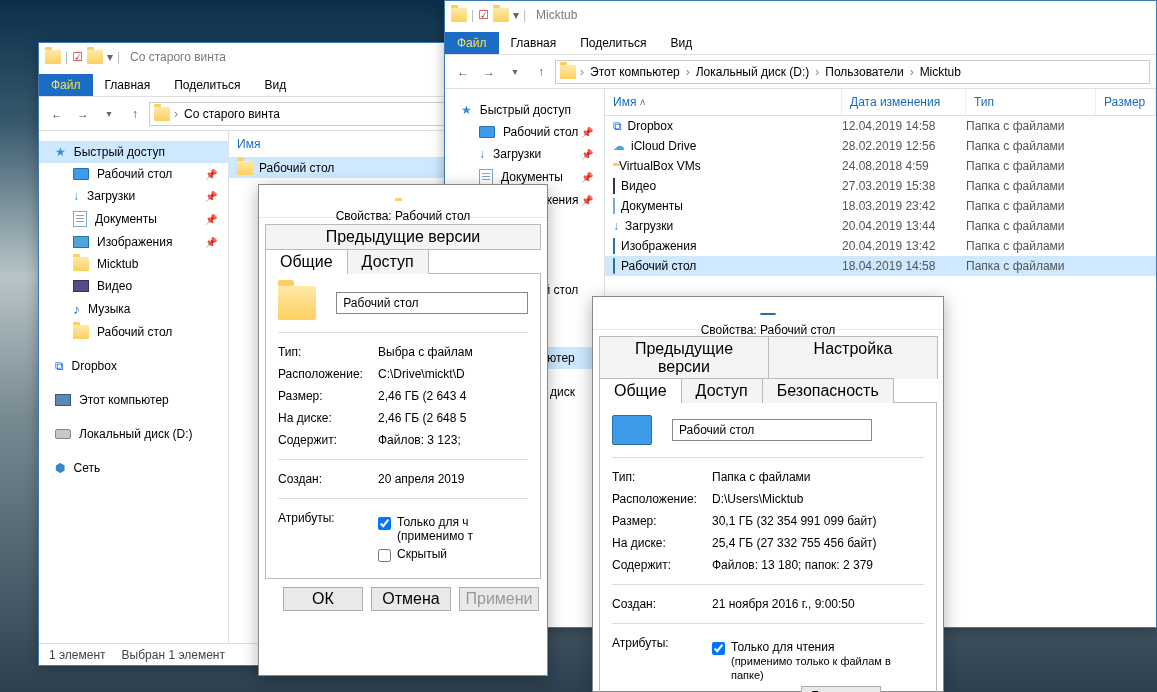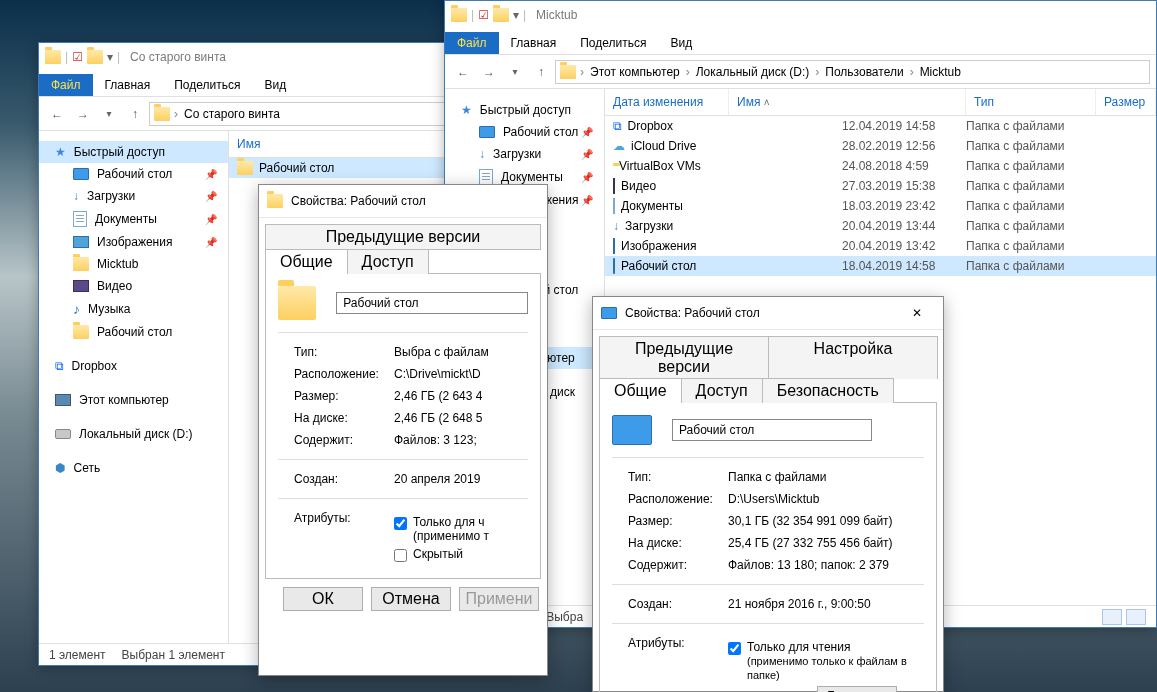--- a/index.html
+++ b/index.html
@@ -37,31 +37,31 @@
 .file-row .fname { flex: 1; min-width: 220px; display: flex; align-items: center; gap: 6px; padding-left: 8px; }
 .file-row .fdate { width: 124px; color: #555; }
 .file-row .ftype { width: 130px; color: #555; }
 .file-row .fsize { width: 60px; }
 .statusbar { height: 22px; border-top: 1px solid #e0e0e0; display: flex; align-items: center; padding: 0 10px; gap: 16px; color: #444; background:#fff; }
 .status-right { margin-left: auto; display: flex; gap: 4px; }
 .view-toggle { width: 20px; height: 16px; border: 1px solid #a9c6e4; background: #e8f1fb; }
 
 
 .properties { position: absolute; background: #fff; border: 1px solid #888; box-shadow: 0 4px 16px rgba(0,0,0,0.3); }
-.prop-title { height: 30px; display: flex; align-items: center; padding: 16px 8px; gap: 8px; border-bottom: 1px solid #e8e8e8; }
+.prop-title { height: 30px; display: flex; align-items: center; padding: 16px 8px; gap: 8px; border-bottom: 1px solid #e8e8e8; flex-direction: column; }
 .prop-close { margin-left: auto; width: 36px; height: 22px; display: flex; align-items: center; justify-content: center; cursor: pointer; }
 .prop-tabs { display: flex; flex-wrap: wrap; padding: 6px 6px 0 6px; background: #fff; }
 .prop-tab { border: 1px solid #bbb; border-bottom: none; padding: 3px 14px; margin-right: -1px; margin-bottom: -1px; background: #f4f4f4; cursor: pointer; font-size: 16px; }
 .prop-tab.active { background: #fff; position: relative; z-index: 2; }
 .prop-body { border: 1px solid #bbb; margin: 0 6px; padding: 12px 12px 8px 12px; }
 .prop-head { display: flex; align-items: center; gap: 20px; margin-bottom: 12px; }
 .prop-name-input { border: 1px solid #888; padding: 3px 6px; width: 200px; }
 .prop-hr { border: none; border-top: 1px solid #ddd; margin: 8px 0; }
 .prop-row { display: flex; padding: 4px 0; }
-.prop-label { width: 100px; margin-left: 16px; }
+.prop-label { width: 100px; }
 .prop-val { flex: 1; }
 .chk { display: flex; align-items: flex-start; gap: 6px; margin: 4px 0; }
 .chk input { margin-top: 2px; }
 .prop-buttons { display: flex; gap: 8px; justify-content: flex-end; padding: 8px; }
 .btn { min-width: 80px; height: 24px; border: 1px solid #adadad; background: #e9e9e9; cursor: pointer; font-size: 16px; }
 .btn.disabled { color: #999; }
 
 
 .ico-folder { width: 16px; height: 14px; background: linear-gradient(#ffe9a8,#fcd060); border-radius: 1px; position: relative; }
 .ico-folder::before { content:""; position:absolute; top:-3px; left:0; width:7px; height:3px; background:#fcd060; border-radius:1px 1px 0 0; }
@@ -291,22 +291,22 @@
           <span>Локальный диск (D:)</span>
         </div>
       <div class="side-sep"></div>
       <div class="side-item">
           <span class="ico-net">⬢</span>
           <span>Сеть</span>
         </div>
     </div>
     <div class="filepane">
       <div class="col-headers">
+        <div class="col-h col-name"><span>Имя</span> <span class="chevron">˄</span></div>
         <div class="col-h col-date">Дата изменения</div>
-        <div class="col-h col-name"><span>Имя</span> <span class="chevron">˄</span></div>
         <div class="col-h col-type">Тип</div>
         <div class="col-h col-size">Размер</div>
       </div>
       <div class="file-rows" id="rows2">
           <div class="file-row">
             <div class="fname">
               <span><span class="ico-dropbox">⧉</span></span>
               <span>Dropbox</span>
             </div>
             <div class="fdate">12.04.2019 14:58</div>
@@ -370,28 +370,20 @@
           <div class="file-row selected">
             <div class="fname">
               <span><span class="ico-desktop"></span></span>
               <span>Рабочий стол</span>
             </div>
             <div class="fdate">18.04.2019 14:58</div>
             <div class="ftype">Папка с файлами</div>
             <div class="fsize"></div>
           </div>
         </div>
-    </div>
-  </div>
-  <div class="statusbar">
-    <span>Элементов: 8</span>
-    <span>Выбра</span>
-    <div class="status-right">
-      <div class="view-toggle"></div>
-      <div class="view-toggle"></div>
     </div>
   </div>
 </div>
 
 <div class="properties" style="left:258px; top:184px; width:290px; height:492px;">
   <div class="prop-title">
     <span class="ico-folder"></span>
     <span>Свойства: Рабочий стол</span>
   </div>
   <div class="prop-tabs">

